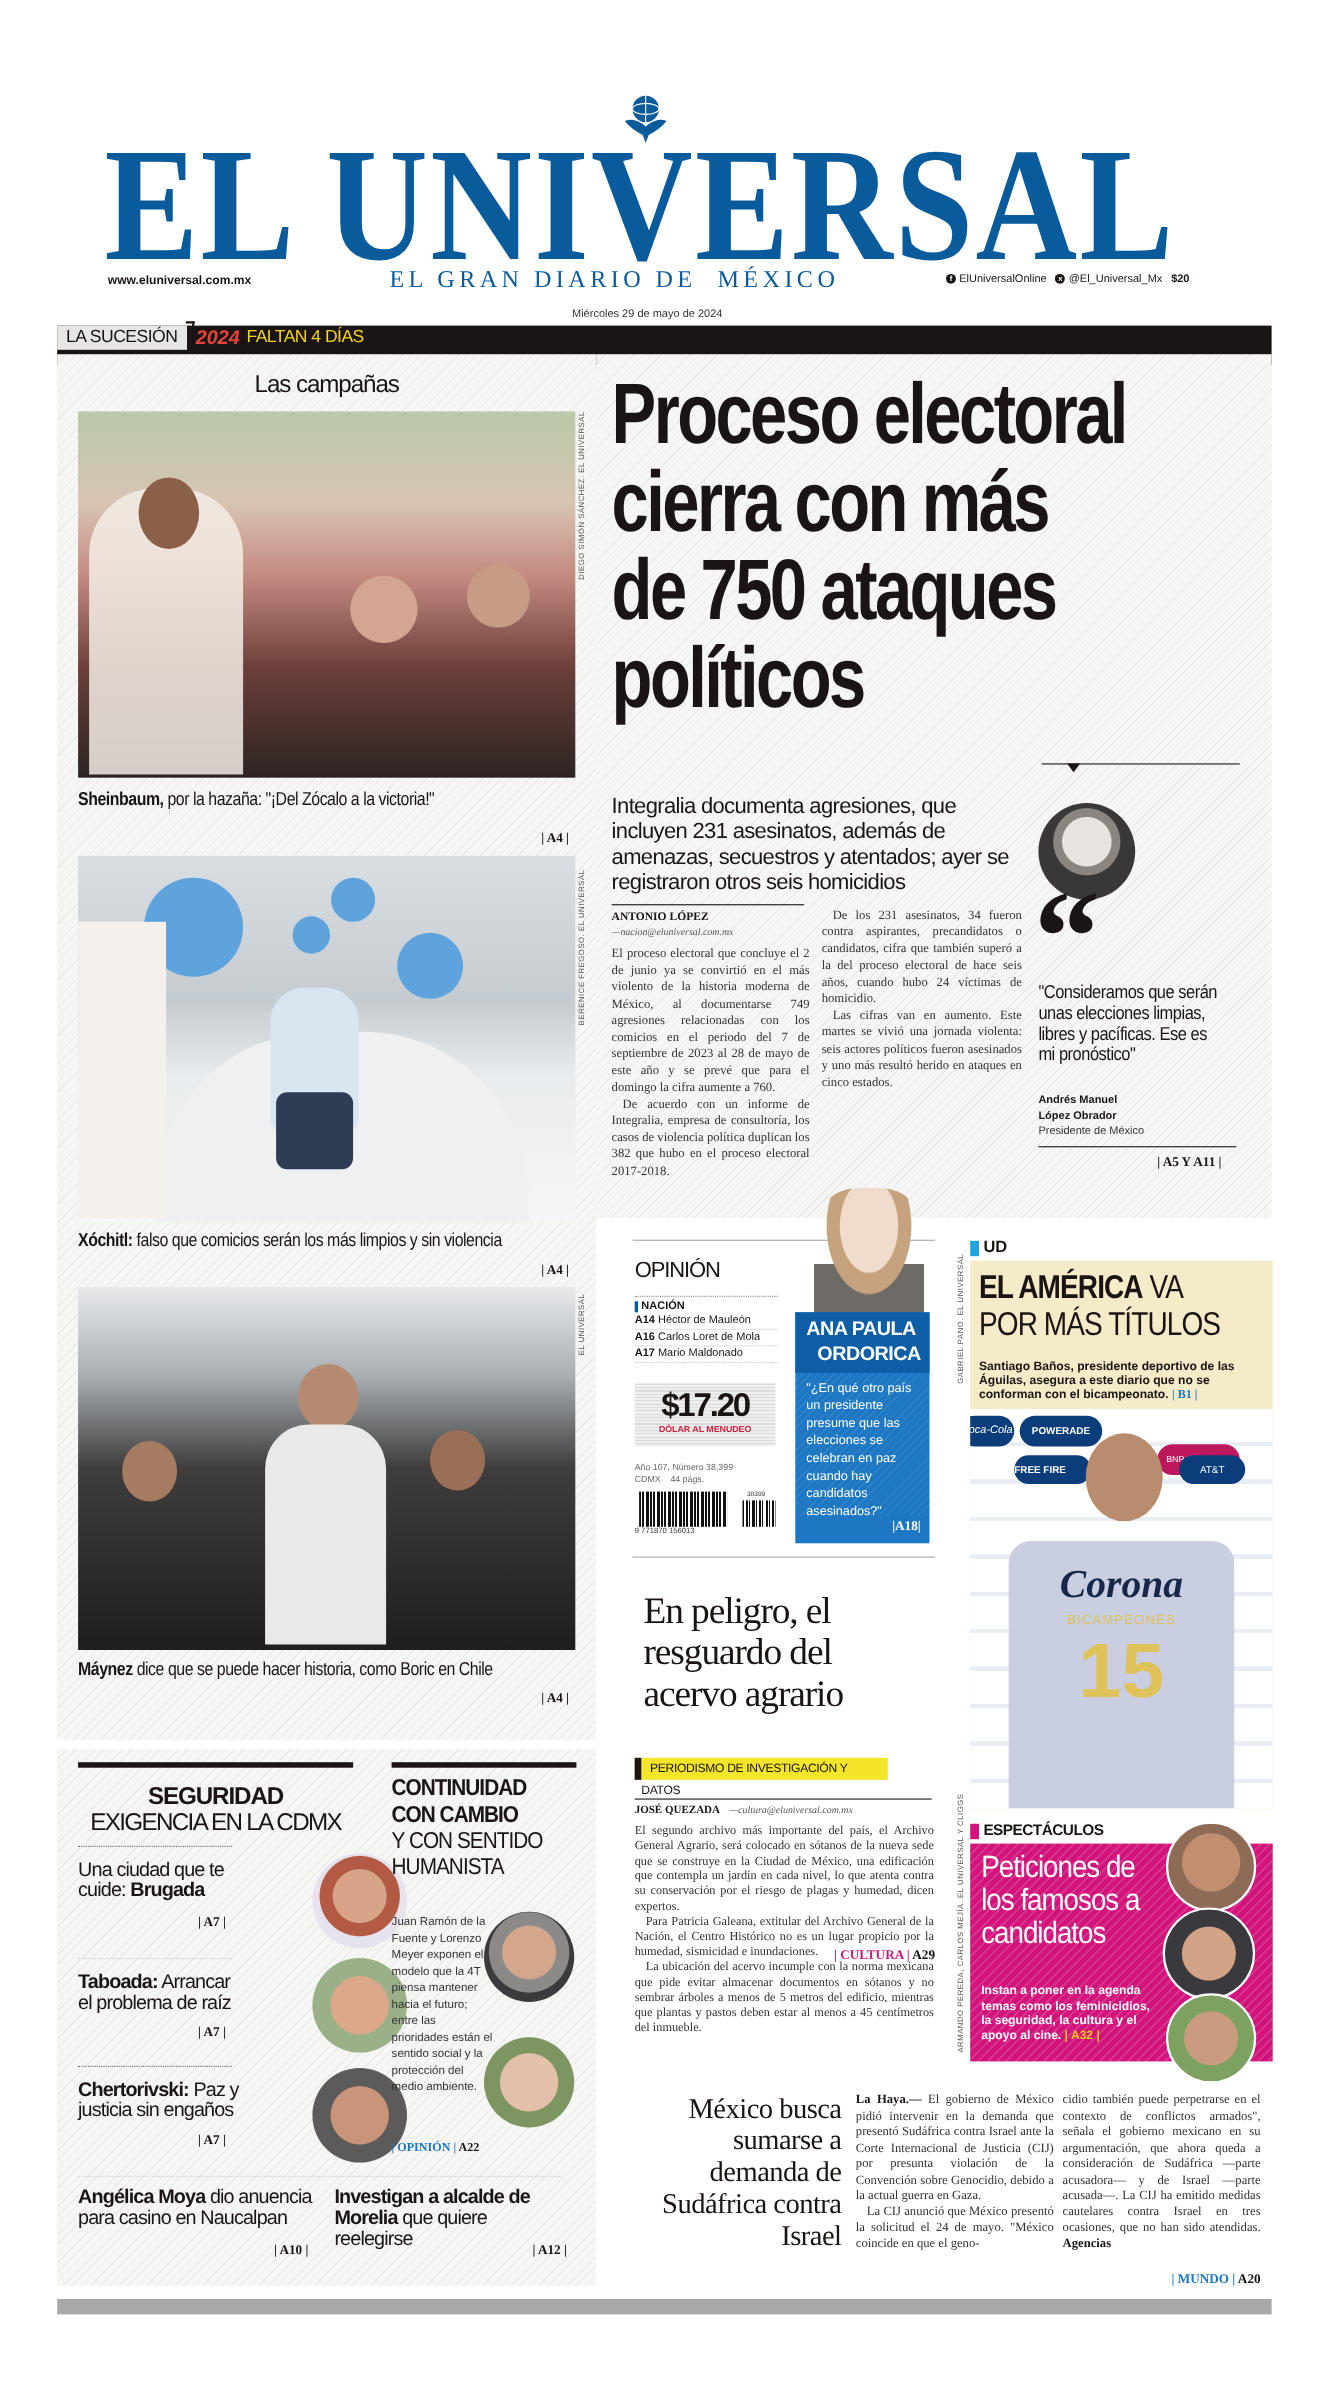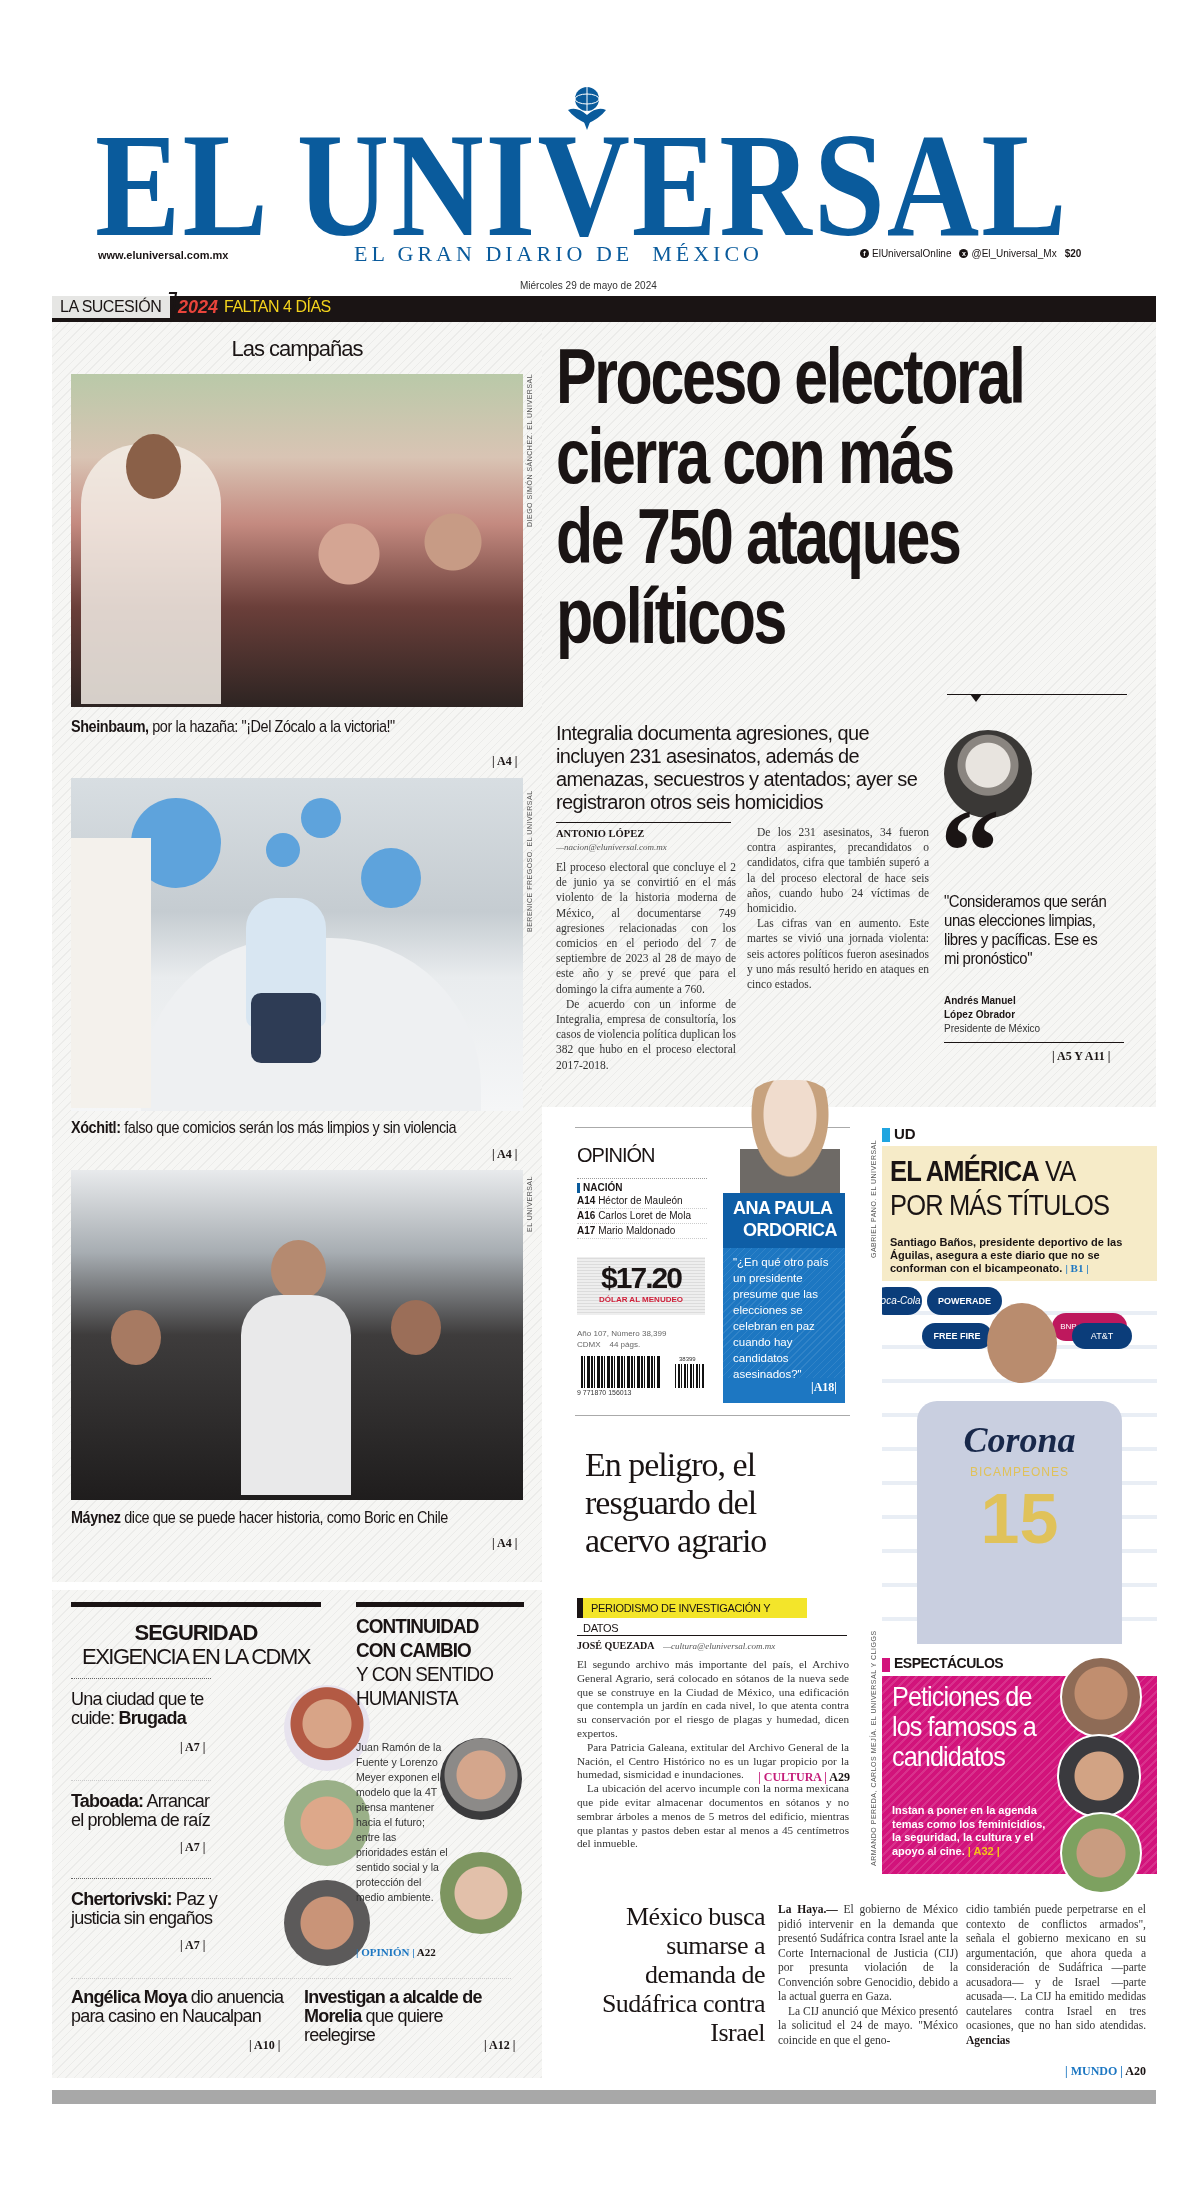--- a/index.html
+++ b/index.html
@@ -193,21 +193,21 @@
     <div class="abs" style="left:8px;top:90px;width:265px;font-size:11px;line-height:13px;font-weight:bold;color:#1a1414;">
       <span>Santiago Baños, presidente deportivo de las Águilas, asegura a este diario que no se conforman con el bicampeonato.</span>
       <span style="color:#1d77c2;font-family:'Liberation Serif',serif;">| B1 |</span>
     </div>
     <div class="abs" style="left:0;top:135px;width:275px;height:363px;background:#f5f7fa;">
       <div class="abs" style="left:0;top:0;width:275px;height:363px;background:repeating-linear-gradient(180deg,#fff 0 30px,#e9eef5 30px 34px);"></div>
       <div class="abs" style="left:-10px;top:6px;width:50px;height:28px;border-radius:14px;background:#0b3d7a;color:#fff;font-size:10px;font-style:italic;text-align:center;line-height:28px;">Coca-Cola</div>
       <div class="abs" style="left:45px;top:6px;width:75px;height:28px;border-radius:14px;background:#0b3d7a;color:#fff;font-size:9px;font-weight:bold;text-align:center;line-height:28px;">POWERADE</div>
       <div class="abs" style="left:170px;top:6px;width:75px;height:28px;border-radius:14px;background:#be185d;color:#fff;font-size:8px;text-align:center;line-height:28px;margin-top:26px;">BNP SEGUROS</div>
       <div class="abs" style="left:190px;top:42px;width:60px;height:26px;border-radius:13px;background:#0b3d7a;color:#fff;font-size:9px;text-align:center;line-height:26px;">AT&amp;T</div>
-      <div class="abs" style="left:40px;top:42px;width:70px;height:26px;border-radius:13px;background:#0b3d7a;color:#fff;font-size:9px;font-weight:bold;text-align:center;line-height:26px;">FREE FIRE</div>
+      <div class="abs" style="left:40px;top:42px;width:70px;height:26px;border-radius:13px;background:#0b3d7a;color:#fff;font-size:9px;font-weight:bold;text-align:left;line-height:26px;">FREE FIRE</div>
       <div class="abs circle" style="left:105px;top:22px;width:70px;height:80px;background:#b98c6e;"></div>
       <div class="abs" style="left:35px;top:120px;width:205px;height:243px;background:#c9cfe0;border-radius:20px 20px 0 0;">
         <div style="text-align:center;font-family:'Liberation Serif',serif;font-weight:bold;font-size:36px;color:#18284a;margin-top:18px;font-style:italic;">Corona</div>
         <div style="text-align:center;font-size:12px;color:#e0c25a;margin-top:4px;letter-spacing:1px;">BICAMPEONES</div>
         <div style="text-align:center;font-size:70px;font-weight:bold;color:#e0c25a;line-height:80px;">15</div>
       </div>
     </div>
   </div>
   <div class="abs credit" style="left:-12px;top:24px;height:110px;">GABRIEL PANO. EL UNIVERSAL</div>
 </div>

